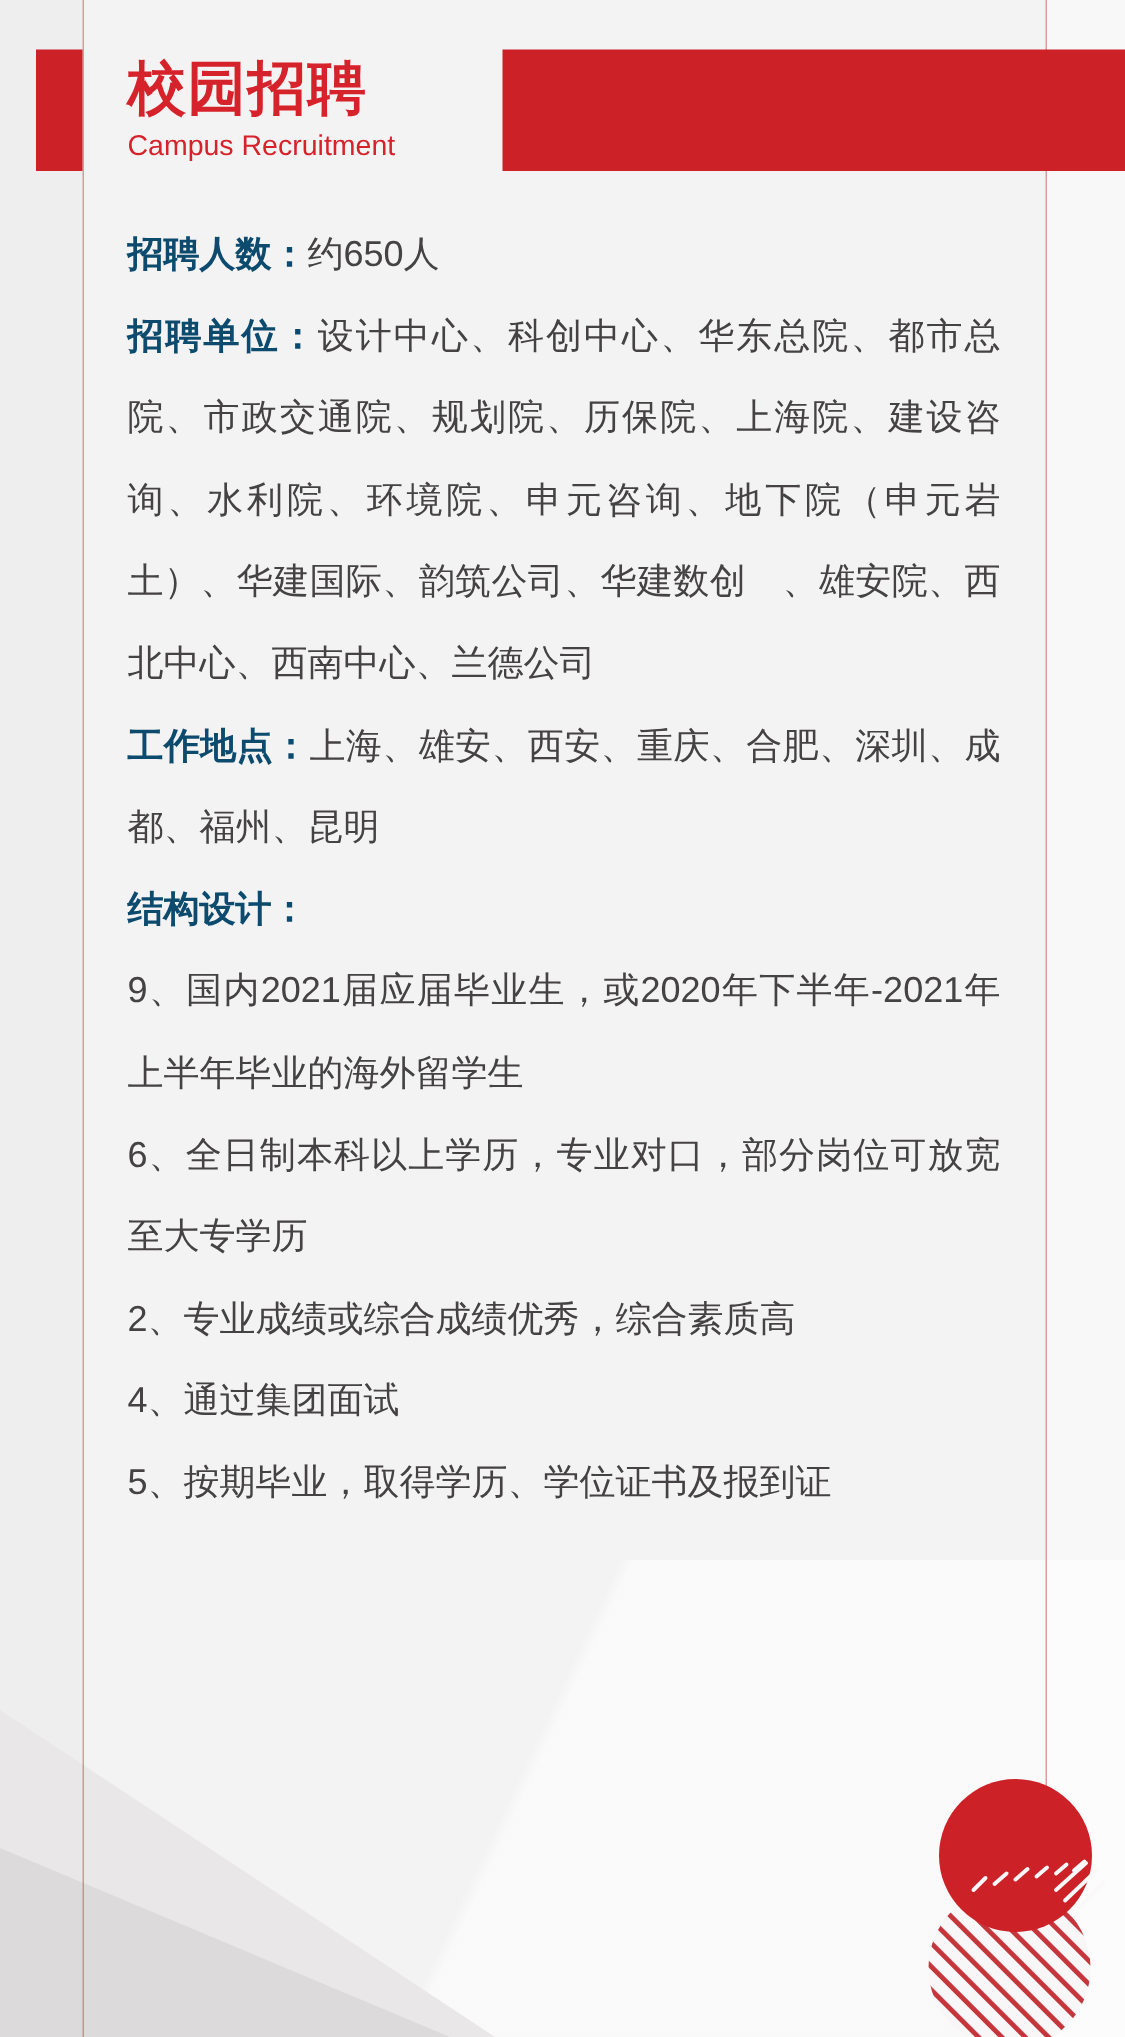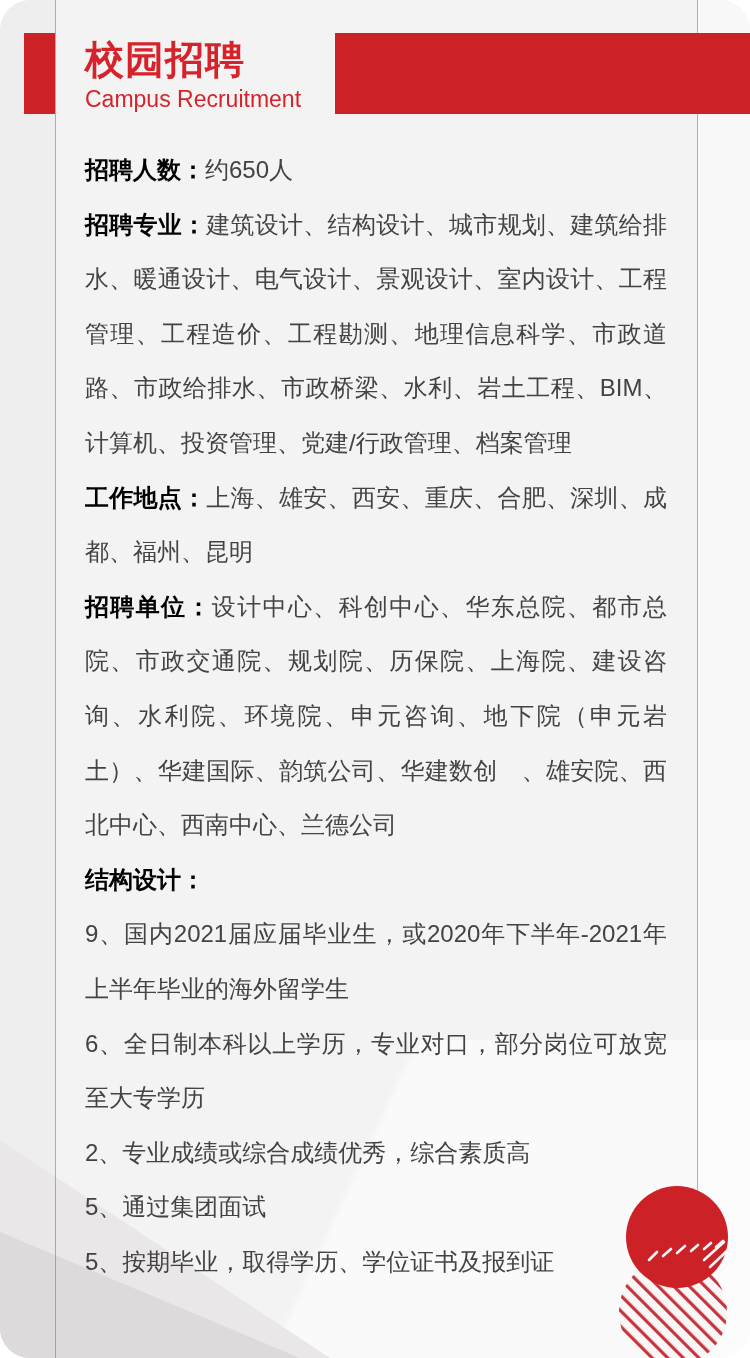--- a/index.html
+++ b/index.html
@@ -2,21 +2,20 @@
 <html><head>
 <meta charset="utf-8">
 <style>
   html,body{margin:0;padding:0;}
   .page{
     position:relative;
     width:750px;height:1358px;
     background:#f4f3f3;
     overflow:hidden;
     font-family:"Liberation Sans","DejaVu Sans",sans-serif;
-    border-radius:30px;
   }
   
   .left-tint{position:absolute;left:0;top:0;width:55px;height:100%;background:rgba(0,0,0,.02);}
   .right-tint{position:absolute;left:697px;top:0;width:53px;height:100%;background:rgba(255,255,255,.45);}
   
   .diag-sheen{
     position:absolute;left:0;top:1040px;width:750px;height:318px;
     background:linear-gradient(115deg, rgba(255,255,255,0) 46%, rgba(255,255,255,.55) 47%);
   }
   
@@ -26,29 +25,29 @@
   
   .vline{position:absolute;top:0;width:1px;height:1358px;background:rgba(192,84,78,.55);}
   .vline-left{left:55px;}
   .vline-right{left:697px;}
   
   .red-block{position:absolute;left:24px;top:33px;width:31px;height:81px;background:#cc2127;}
   .red-band{position:absolute;left:335px;top:33px;width:415px;height:81px;background:#cc2127;}
   
   .brand{position:absolute;left:85px;top:40px;}
   .brand-cn{font-size:39px;font-weight:800;color:#d6232b;line-height:1;letter-spacing:1px;}
-  .brand-en{font-size:23px;color:#d6232b;line-height:1;margin-top:9px;}
+  .brand-en{font-size:19px;color:#d6232b;line-height:1;margin-top:9px;}
   
   .content{
     position:absolute;left:85px;top:143px;width:582px;
     font-size:24px;line-height:54.6px;color:#444243;
     text-align:justify;
   }
   .content p{margin:0;}
-  .content b{font-weight:700;color:#000000;}
+  .content b{font-weight:700;color:#0c4a6e;}
   
   .circles{position:absolute;left:610px;top:1178px;}
 </style>
 </head>
 <body>
 
 <div class="page">
 
   <div class="left-tint"></div>
   <div class="right-tint"></div>
@@ -60,28 +59,27 @@
 
   <div class="red-block"></div>
   <div class="red-band"></div>
   <div class="brand">
     <div class="brand-cn">校园招聘</div>
     <div class="brand-en">Campus Recruitment</div>
   </div>
 
   <div class="content">
     <p><b>招聘人数：</b><span>约650人</span></p>
-    <p><b>招聘专业：</b><span>建筑设计、结构设计、城市规划、建筑给排水、暖通设计、电气设计、景观设计、室内设计、工程管理、工程造价、工程勘测、地理信息科学、市政道路、市政给排水、市政桥梁、水利、岩土工程、BIM、计算机、投资管理、党建/行政管理、档案管理</span></p>
+    <p><b>招聘单位：</b><span>设计中心、科创中心、华东总院、都市总院、市政交通院、规划院、历保院、上海院、建设咨询、水利院、环境院、申元咨询、地下院（申元岩土）、华建国际、韵筑公司、华建数创　、雄安院、西北中心、西南中心、兰德公司</span></p>
     <p><b>工作地点：</b><span>上海、雄安、西安、重庆、合肥、深圳、成都、福州、昆明</span></p>
-    <p><b>招聘单位：</b><span>设计中心、科创中心、华东总院、都市总院、市政交通院、规划院、历保院、上海院、建设咨询、水利院、环境院、申元咨询、地下院（申元岩土）、华建国际、韵筑公司、华建数创　、雄安院、西北中心、西南中心、兰德公司</span></p>
     <p><b>结构设计：</b></p>
     <p>9、国内2021届应届毕业生，或2020年下半年-2021年上半年毕业的海外留学生</p>
     <p>6、全日制本科以上学历，专业对口，部分岗位可放宽至大专学历</p>
     <p>2、专业成绩或综合成绩优秀，综合素质高</p>
-    <p>5、通过集团面试</p>
+    <p>4、通过集团面试</p>
     <p>5、按期毕业，取得学历、学位证书及报到证</p>
   </div>
 
   <svg class="circles" width="140" height="180" viewBox="0 0 140 180">
     <defs>
       <pattern id="stripes" width="11" height="11" patternUnits="userSpaceOnUse" patternTransform="rotate(-45)">
         <rect width="11" height="11" fill="#f8f6f6"></rect>
         <rect width="3.2" height="11" fill="#c5353c"></rect>
       </pattern>
     </defs>

